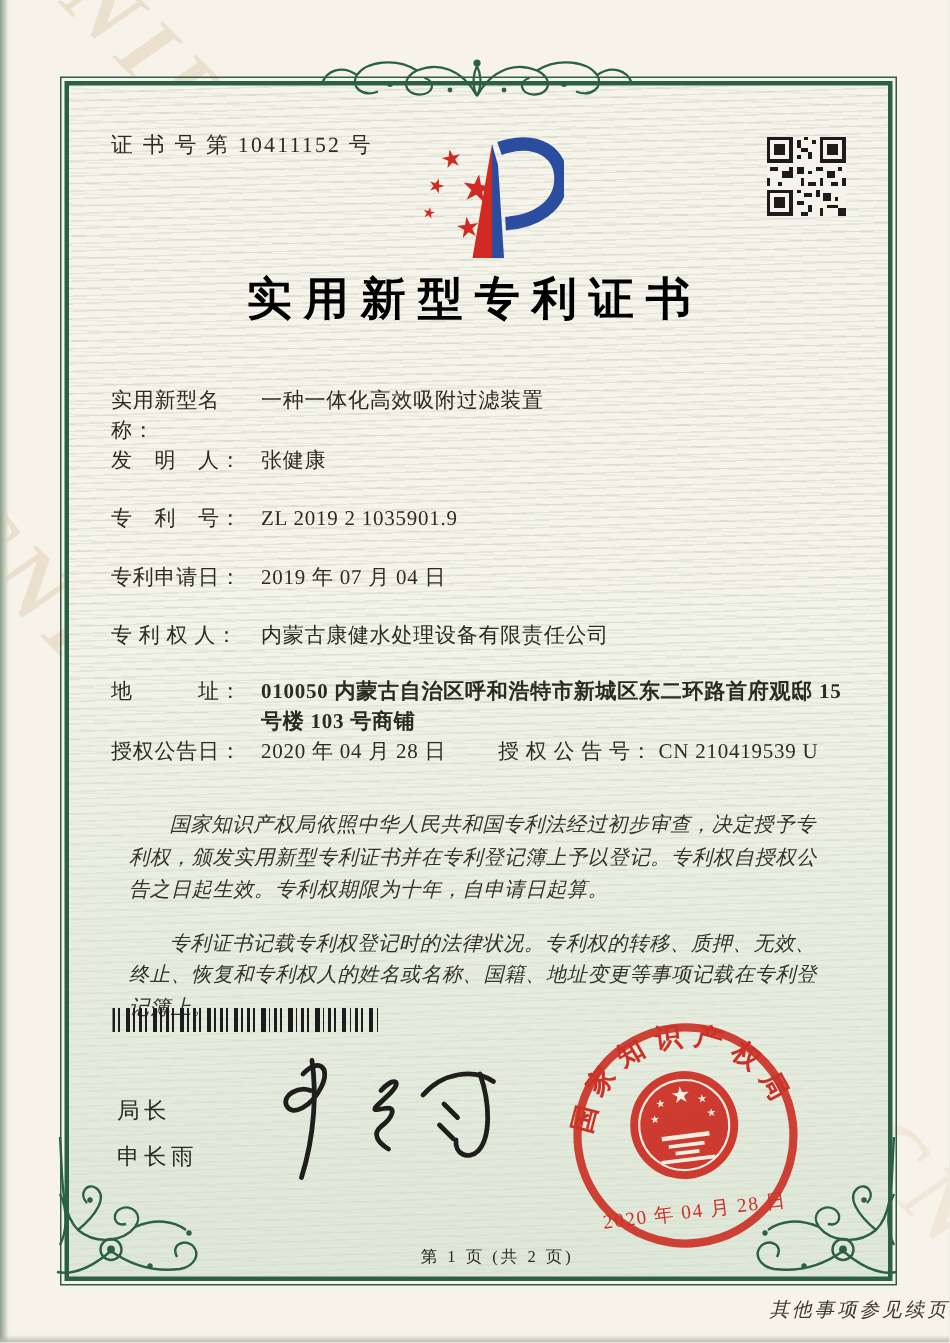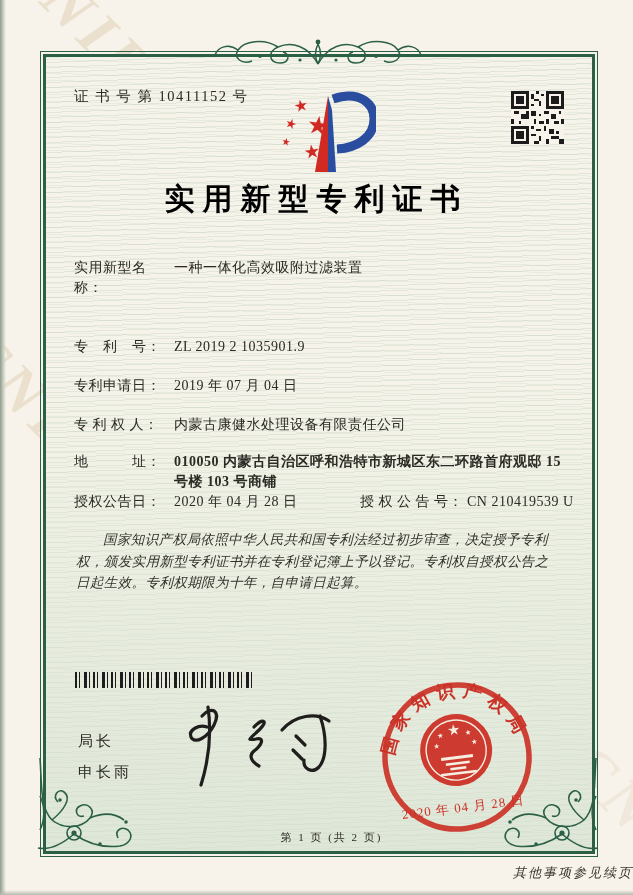--- a/index.html
+++ b/index.html
@@ -25,25 +25,25 @@
   .ornament{position:absolute;z-index:3;}
   
   .content{position:absolute;inset:0;z-index:4;border-radius:31px;}
   .cert-no{position:absolute;left:74px;top:87px;font-size:14.5px;letter-spacing:1.5px;}
   .title{position:absolute;left:0;right:0;top:179px;text-align:center;font-size:30px;
          font-weight:bold;letter-spacing:8px;color:#000000;}
   .row{position:absolute;left:74px;font-size:14px;letter-spacing:.5px;line-height:20px;}
   .lbl{display:inline-block;width:100px;vertical-align:top;}
   .val{display:inline-block;vertical-align:top;}
   .val-wrap{width:398px;font-weight:bold;}
-  .pair2{position:absolute;left:258px;top:0;white-space:nowrap;margin-left:28px;}
+  .pair2{position:absolute;left:258px;top:0;white-space:nowrap;}
   .pair2 .lbl{width:auto;margin-right:4px;}
   .body-text{position:absolute;left:72px;top:525px;width:492px;font-size:13.5px;
              line-height:21.5px;font-style:italic;color:#33322b;}
-  .body-text p{margin:4px;text-indent:2em;letter-spacing:.4px;}
+  .body-text p{margin:14px;text-indent:2em;letter-spacing:.4px;}
   .barcode{position:absolute;left:75px;top:672px;width:178px;height:16px;
            background:repeating-linear-gradient(90deg,
              #1d1d1d 0 2px,rgba(0,0,0,0) 2px 4px,
              #1d1d1d 4px 5px,rgba(0,0,0,0) 5px 9px,
              #1d1d1d 9px 12px,rgba(0,0,0,0) 12px 14px,
              #1d1d1d 14px 15px,rgba(0,0,0,0) 15px 18px);}
   .signatory{position:absolute;left:78px;top:726px;font-size:15px;letter-spacing:3px;line-height:31px;}
   .signature{position:absolute;left:150px;top:700px;}
   .seal{position:absolute;left:368px;top:668px;transform:rotate(-7deg);}
   .page-num{position:absolute;left:0;right:0;top:830px;text-align:center;font-size:11px;letter-spacing:2px;margin-left:30px;}
@@ -188,20 +188,23 @@
         <polygon points="68,10 68,86 76,86 72,24"></polygon>
       </g>
       <path d="M 73 13 C 99 4 114 17 114 33 C 114 52 96 62 77 63" stroke="#2a4da0" stroke-width="9" fill="none"></path>
     </svg>
 
     <div class="title">实用新型专利证书</div>
 
     <div class="row" style="top:258px;">
       <span class="lbl">实用新型名称：</span><span class="val">一种一体化高效吸附过滤装置</span>
     </div>
+    <div class="row" style="top:298px;">
+      <span class="lbl">发　明　人：</span><span class="val">张健康</span>
+    </div>
     <div class="row" style="top:337px;">
       <span class="lbl">专　利　号：</span><span class="val">ZL 2019 2 1035901.9</span>
     </div>
     <div class="row" style="top:376px;">
       <span class="lbl">专利申请日：</span><span class="val">2019 年 07 月 04 日</span>
     </div>
     <div class="row" style="top:415px;">
       <span class="lbl">专 利 权 人：</span><span class="val">内蒙古康健水处理设备有限责任公司</span>
     </div>
     <div class="row" style="top:452px;">
@@ -209,20 +212,21 @@
     </div>
     <div class="row" style="top:492px;width:500px;">
       <span class="lbl">授权公告日：</span><span class="val">2020 年 04 月 28 日</span>
       <span class="pair2">
         <span class="lbl">授 权 公 告 号：</span><span class="val">CN 210419539 U</span>
       </span>
     </div>
 
     <div class="body-text">
       <p>国家知识产权局依照中华人民共和国专利法经过初步审查，决定授予专利权，颁发实用新型专利证书并在专利登记簿上予以登记。专利权自授权公告之日起生效。专利权期限为十年，自申请日起算。</p>
+      <p>专利证书记载专利权登记时的法律状况。专利权的转移、质押、无效、终止、恢复和专利权人的姓名或名称、国籍、地址变更等事项记载在专利登记簿上。</p>
     </div>
 
     <div class="barcode"></div>
 
     <div class="signatory">
       <div>局长</div>
       <div>申长雨</div>
     </div>
 
     <svg class="signature" width="200" height="92" viewBox="0 0 200 92">

